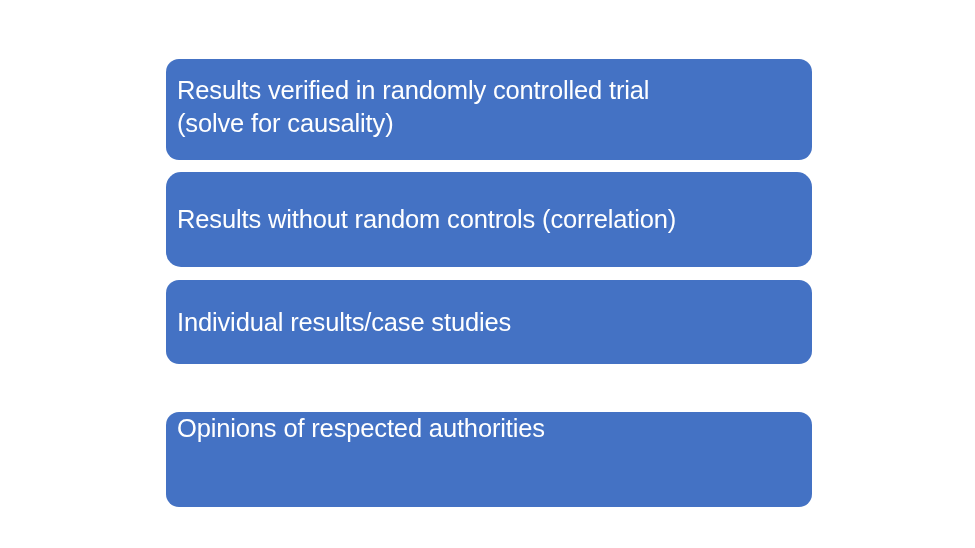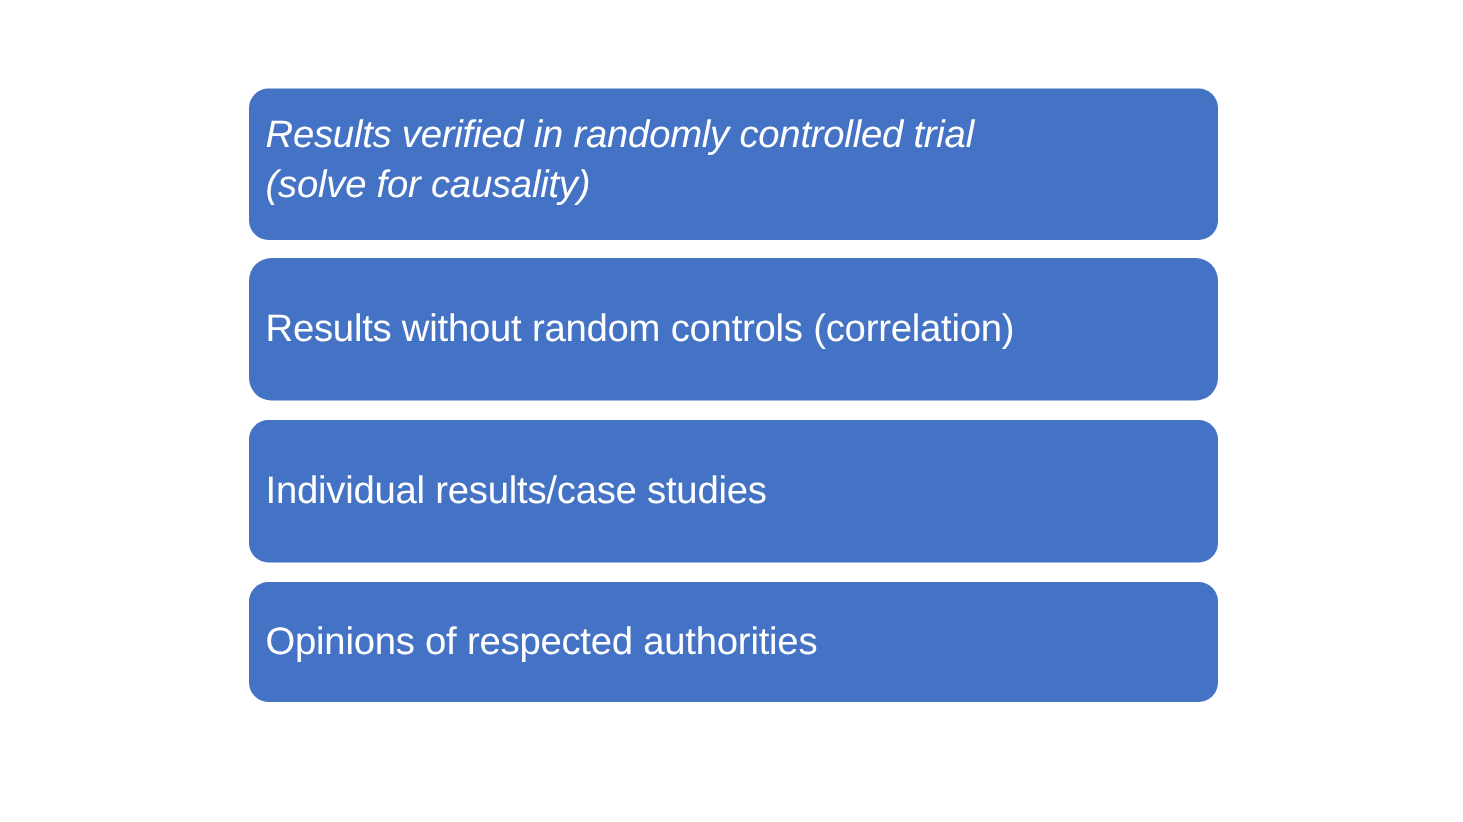--- a/index.html
+++ b/index.html
@@ -43,38 +43,36 @@
     letter-spacing: -0.15px;
     white-space: pre-line;
     font-weight: 400;
   }
   
   #box-1 {
     top: 59px;
     height: 101px;
     justify-content: flex-start;
     padding-top: 15px;
-    font-style: italic;
   }
   
   #box-2 {
     top: 172px;
     height: 95px;
     justify-content: center;
     border-radius: 15px;
   }
   #box-3 {
     top: 280px;
-    height: 95px;
+    height: 84px;
     justify-content: center;
   }
   #box-4 {
-    top: 388px;
-    height: 80px;
-    justify-content: center;
+    top: 412px;
+    height: 95px;
   }
 </style>
 </head>
 <body>
 
 <div id="slide-canvas">
 
   <div class="evidence-box" id="box-1">
     <span class="box-text">Results verified in randomly controlled trial
 (solve for causality)</span>

